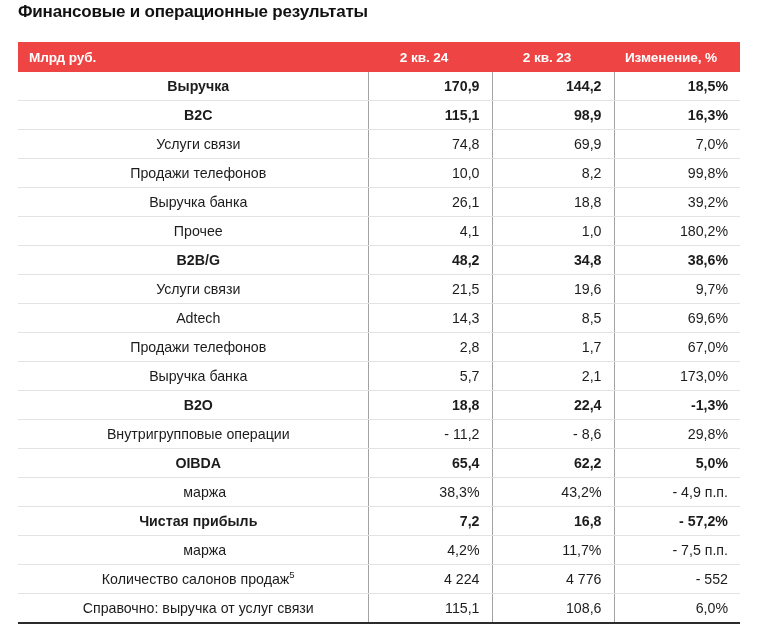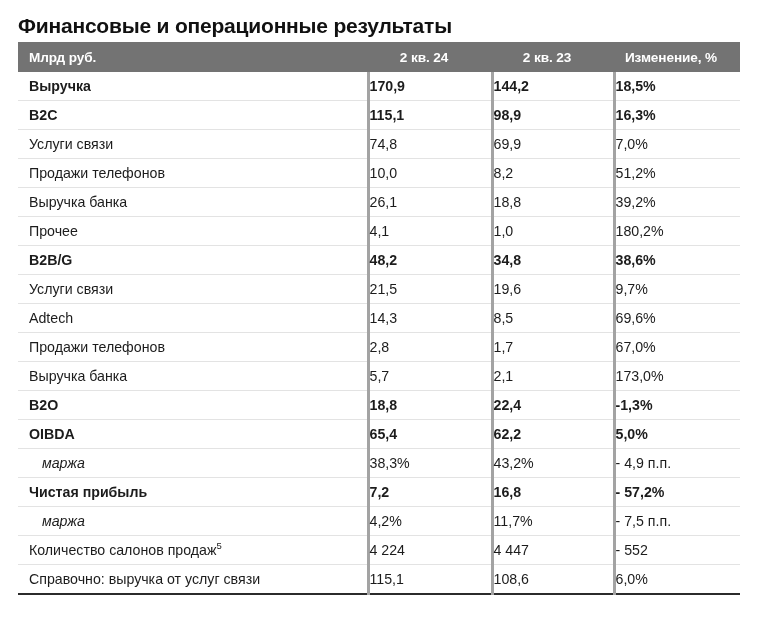--- a/index.html
+++ b/index.html
@@ -20,22 +20,22 @@
     position: relative;
     width: 758px;
     height: 632px;
     box-sizing: border-box;
   }
 
   
   .page-title {
     position: absolute;
     left: 18px;
-    top: 14px;
-    font-size: 21px;
+    top: 2px;
+    font-size: 17px;
     font-weight: bold;
     letter-spacing: -0.2px;
     color: #111111;
     white-space: nowrap;
   }
 
   
   .table-wrap {
     position: absolute;
     left: 18px;
@@ -51,21 +51,21 @@
   }
 
   
   col.c-label  { width: 350px; }
   col.c-cur    { width: 124px; }
   col.c-prev   { width: 122px; }
   col.c-chg    { width: 126px; }
 
   
   thead tr.head-row {
-    background: #737373;
+    background: #ef4444;
     margin-left: 20px;
   }
   thead th {
     color: #ffffff;
     font-size: 13.6px;
     font-weight: bold;
     padding: 0;
     height: 30px;
     vertical-align: middle;
     letter-spacing: -0.1px;
@@ -87,34 +87,34 @@
   tbody td {
     padding: 0;
     height: 28px;
     vertical-align: middle;
     border-bottom: 1px solid #e3e3e3;
     font-size: 14.2px;
     color: #1c1c1c;
     white-space: nowrap;
   }
   tbody td.lbl {
-    text-align: left;
+    text-align: center;
     padding-left: 11px;
   }
   tbody td.num {
-    text-align: left;
+    text-align: right;
     padding-right: 12px;
-    border-left: 3px solid #a3a3a3;
+    border-left: 1px solid #a3a3a3;
   }
 
   
   tr.bold td { font-weight: bold; }
 
   
-  tr.indent td.lbl { padding-left: 24px; font-style: italic; }
+  tr.indent td.lbl { padding-left: 24px; }
 
   
   tr.sep-above td { border-top: 1.6px solid #2b2b2b; }
   tr.last td { border-bottom: 2.6px solid #2b2b2b; }
 
   sup.fn {
     font-size: 9.5px;
     vertical-align: super;
     line-height: 0;
   }
@@ -158,21 +158,21 @@
           <tr>
             <td class="lbl"><span>Услуги связи</span></td>
             <td class="num">74,8</td>
             <td class="num">69,9</td>
             <td class="num">7,0%</td>
           </tr>
           <tr>
             <td class="lbl"><span>Продажи телефонов</span></td>
             <td class="num">10,0</td>
             <td class="num">8,2</td>
-            <td class="num">51,2%</td>
+            <td class="num">99,8%</td>
           </tr>
           <tr>
             <td class="lbl"><span>Выручка банка</span></td>
             <td class="num">26,1</td>
             <td class="num">18,8</td>
             <td class="num">39,2%</td>
           </tr>
           <tr>
             <td class="lbl"><span>Прочее</span></td>
             <td class="num">4,1</td>
@@ -207,20 +207,26 @@
             <td class="lbl"><span>Выручка банка</span></td>
             <td class="num">5,7</td>
             <td class="num">2,1</td>
             <td class="num">173,0%</td>
           </tr>
           <tr class="bold">
             <td class="lbl"><span>B2O</span></td>
             <td class="num">18,8</td>
             <td class="num">22,4</td>
             <td class="num">-1,3%</td>
+          </tr>
+          <tr>
+            <td class="lbl"><span>Внутригрупповые операции</span></td>
+            <td class="num">- 11,2</td>
+            <td class="num">-  8,6</td>
+            <td class="num">29,8%</td>
           </tr>
           <tr class="bold">
             <td class="lbl"><span>OIBDA</span></td>
             <td class="num">65,4</td>
             <td class="num">62,2</td>
             <td class="num">5,0%</td>
           </tr>
           <tr class="indent">
             <td class="lbl"><span>маржа</span></td>
             <td class="num">38,3%</td>
@@ -235,21 +241,21 @@
           </tr>
           <tr class="indent">
             <td class="lbl"><span>маржа</span></td>
             <td class="num">4,2%</td>
             <td class="num">11,7%</td>
             <td class="num">- 7,5 п.п.</td>
           </tr>
           <tr class="sep-above">
             <td class="lbl"><span>Количество салонов продаж</span><sup class="fn">5</sup></td>
             <td class="num">4 224</td>
-            <td class="num">4 447</td>
+            <td class="num">4 776</td>
             <td class="num">- 552</td>
           </tr>
           <tr class="sep-above last">
             <td class="lbl"><span>Справочно: выручка от услуг связи</span></td>
             <td class="num">115,1</td>
             <td class="num">108,6</td>
             <td class="num">6,0%</td>
           </tr>
         </tbody>
     </table>

